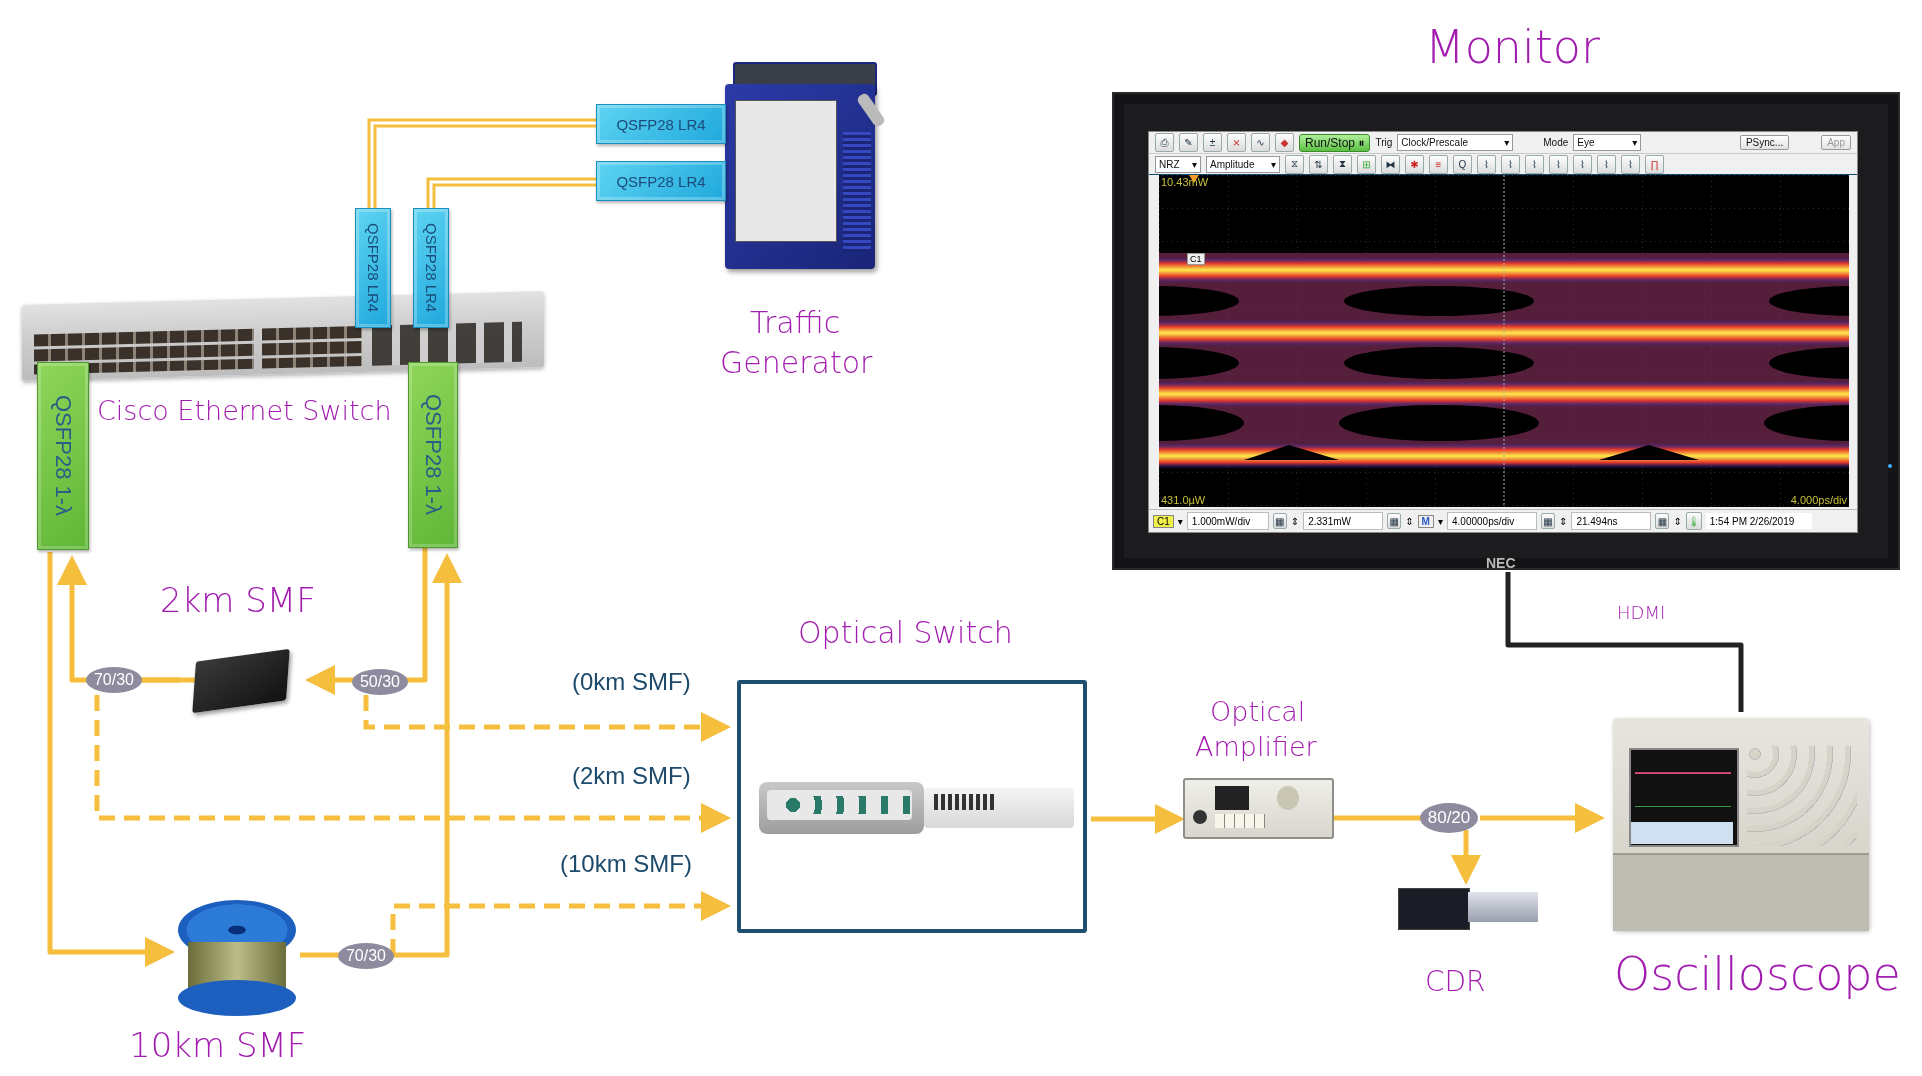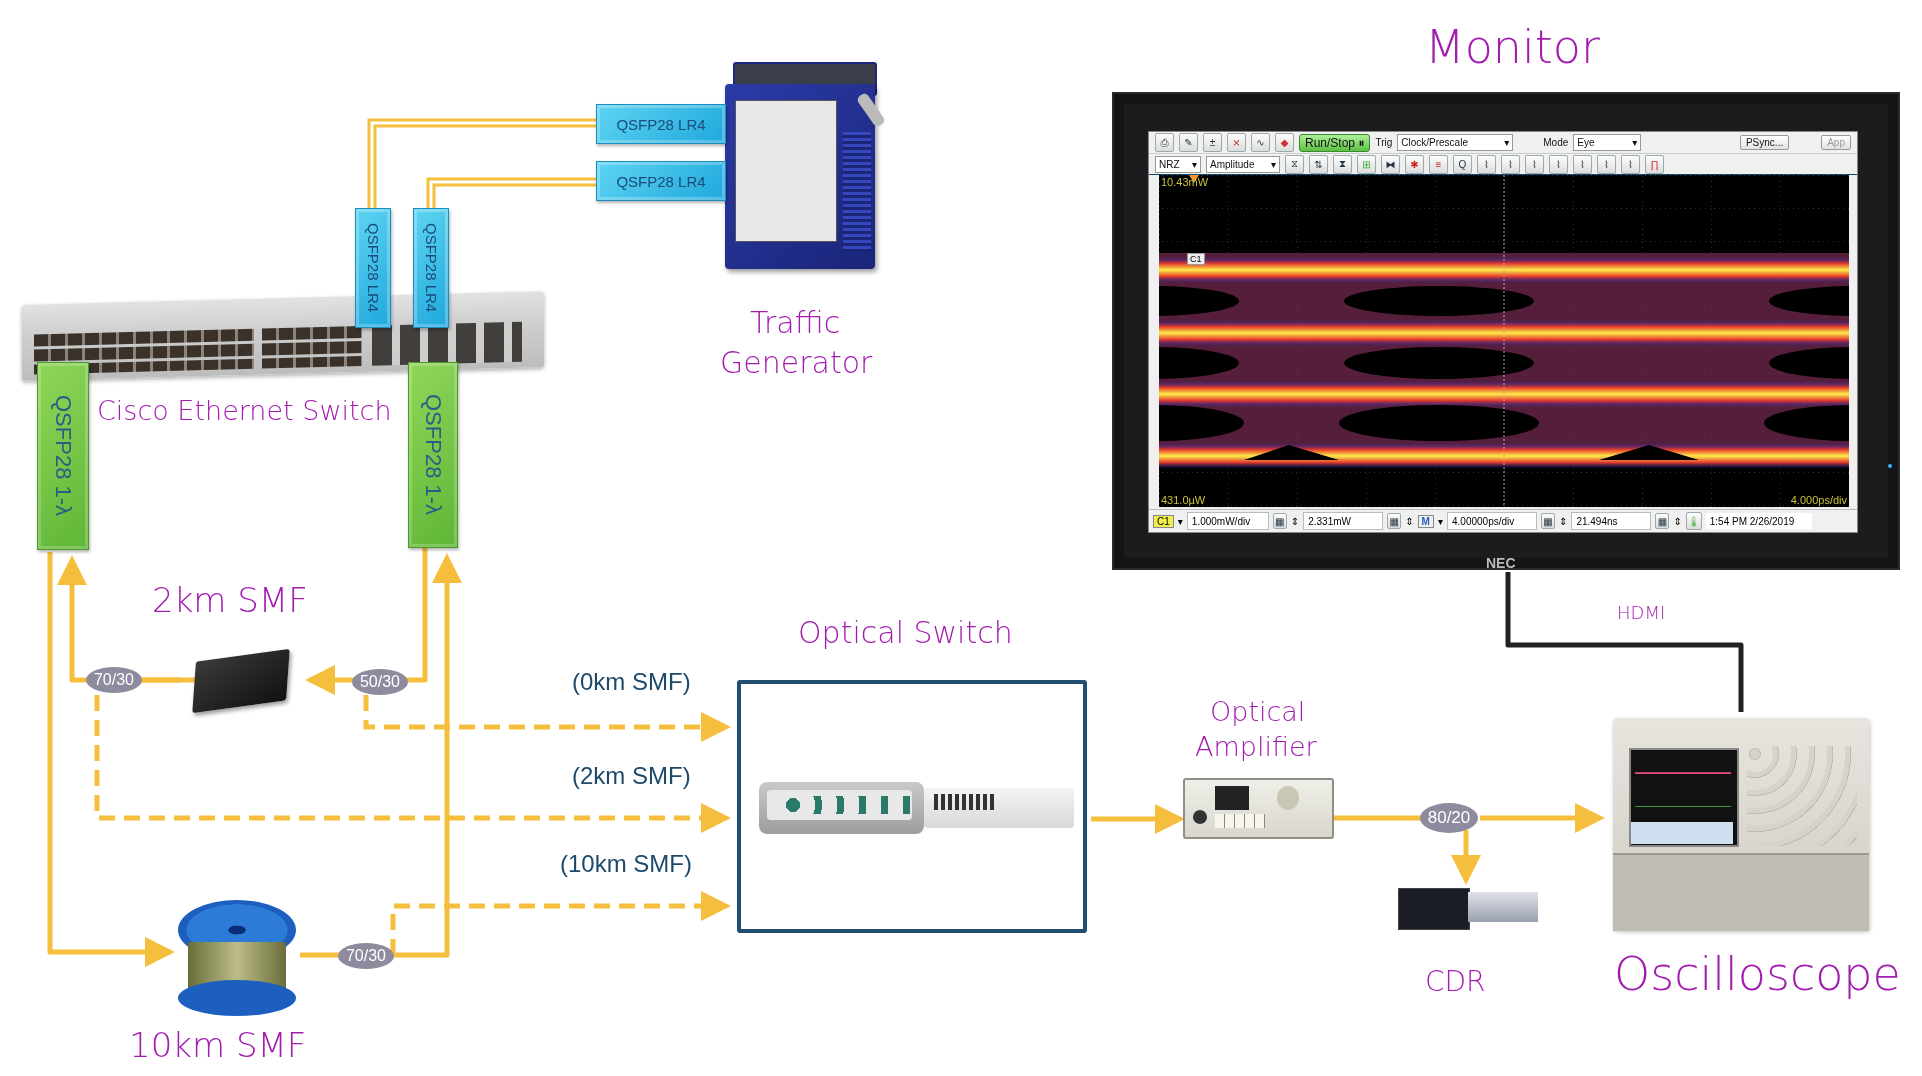--- a/index.html
+++ b/index.html
@@ -104,21 +104,21 @@
 </div>
 
 <div class="abs qsfp-blue vert" style="left:355px;top:208px;width:34px;height:118px;">QSFP28 LR4</div>
 <div class="abs qsfp-blue vert" style="left:413px;top:208px;width:34px;height:118px;">QSFP28 LR4</div>
 
 <div class="abs qsfp-green vert" style="left:37px;top:362px;width:50px;height:186px;">QSFP28 1-λ</div>
 <div class="abs qsfp-green vert" style="left:408px;top:362px;width:48px;height:184px;">QSFP28 1-λ</div>
 
 <div class="abs label" style="left:97px;top:395px;font-size:27px;">Cisco Ethernet Switch</div>
 
-<div class="abs label big" style="left:152px;top:580px;">2km SMF</div>
+<div class="abs label big" style="left:160px;top:580px;">2km SMF</div>
 <div class="abs" style="left:195px;top:655px;width:92px;height:52px;background:linear-gradient(150deg,#3a3a3a,#111);transform:skewX(-12deg) rotate(-8deg);border-radius:3px;box-shadow:2px 3px 4px rgba(0,0,0,.4);"></div>
 <div class="abs badge" style="left:86px;top:667px;width:56px;height:26px;">70/30</div>
 <div class="abs badge" style="left:352px;top:669px;width:56px;height:26px;">50/30</div>
 
 <div class="abs" style="left:178px;top:900px;width:118px;height:118px;">
   <div style="position:absolute;left:0;top:0;width:118px;height:60px;border-radius:50%;background:radial-gradient(ellipse at center,#0a2f7a 0 10%,#2c7bd6 11% 60%,#1d5fbf 61%);"></div>
   <div style="position:absolute;left:10px;top:42px;width:98px;height:60px;background:linear-gradient(90deg,#6a6c3a,#bcbd88,#6a6c3a);"></div>
   <div style="position:absolute;left:0;top:80px;width:118px;height:36px;border-radius:50%;background:#1d5fbf;"></div>
 </div>
 <div class="abs badge" style="left:338px;top:943px;width:56px;height:26px;">70/30</div>

